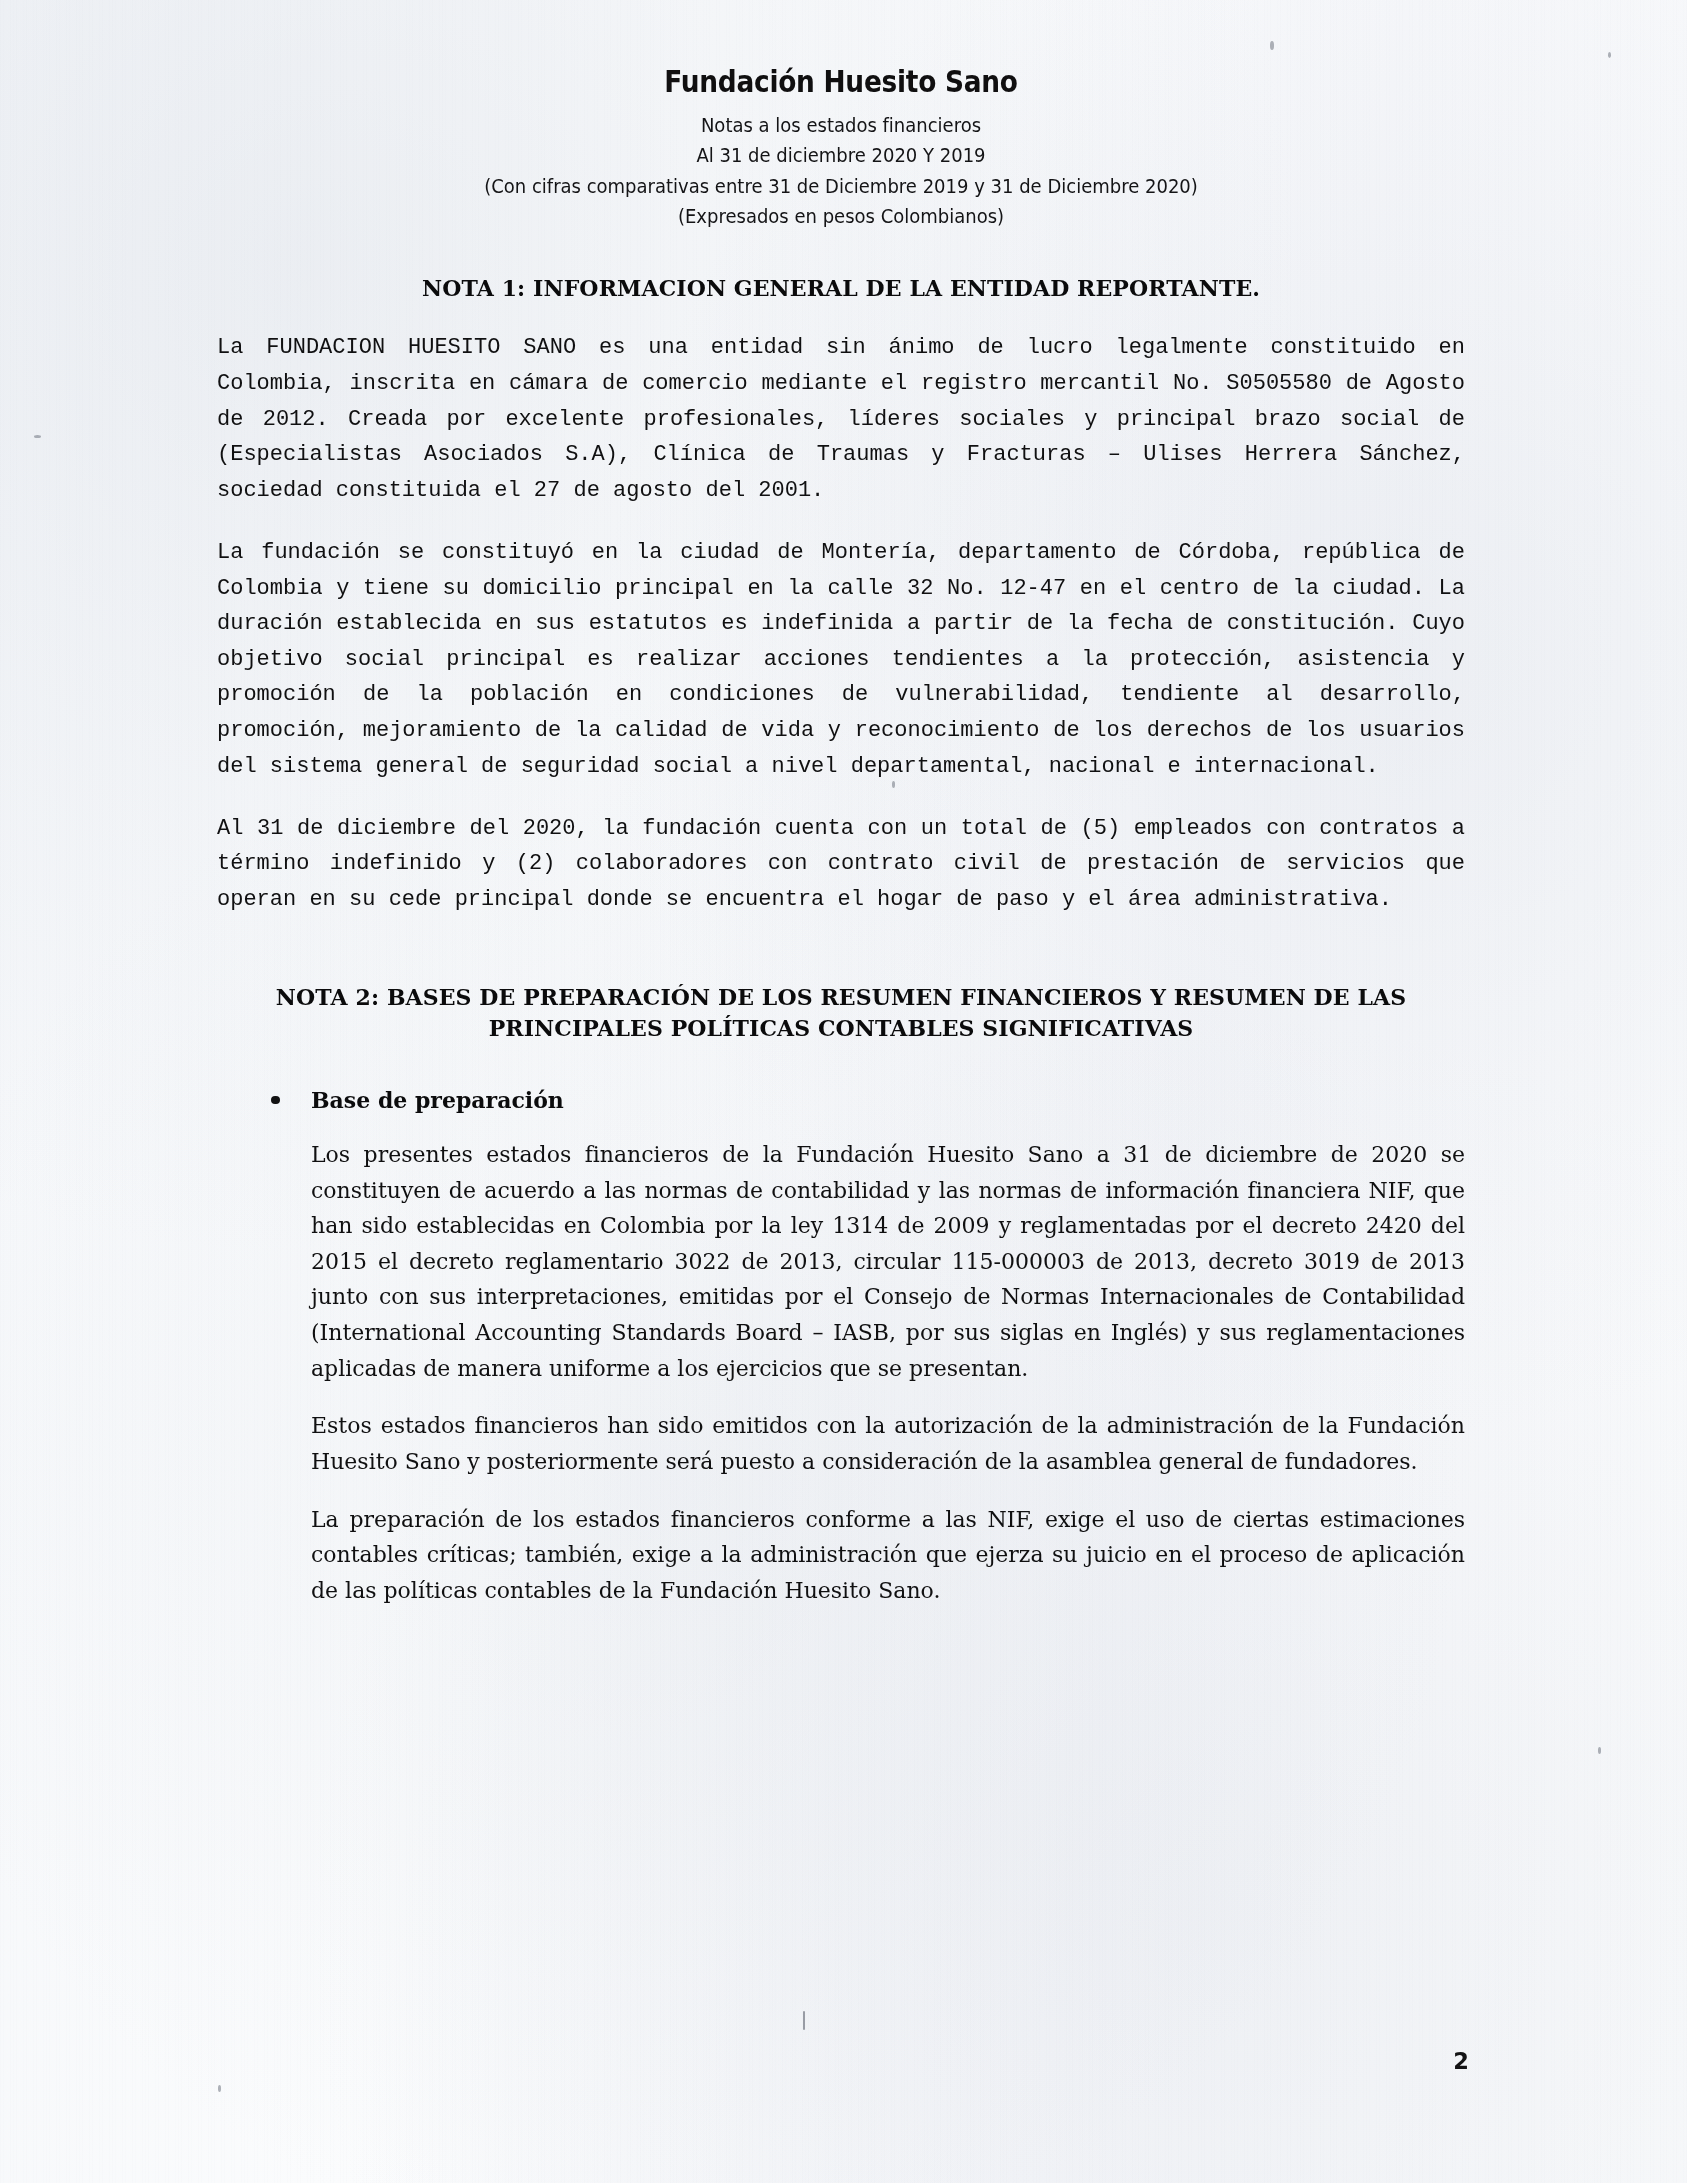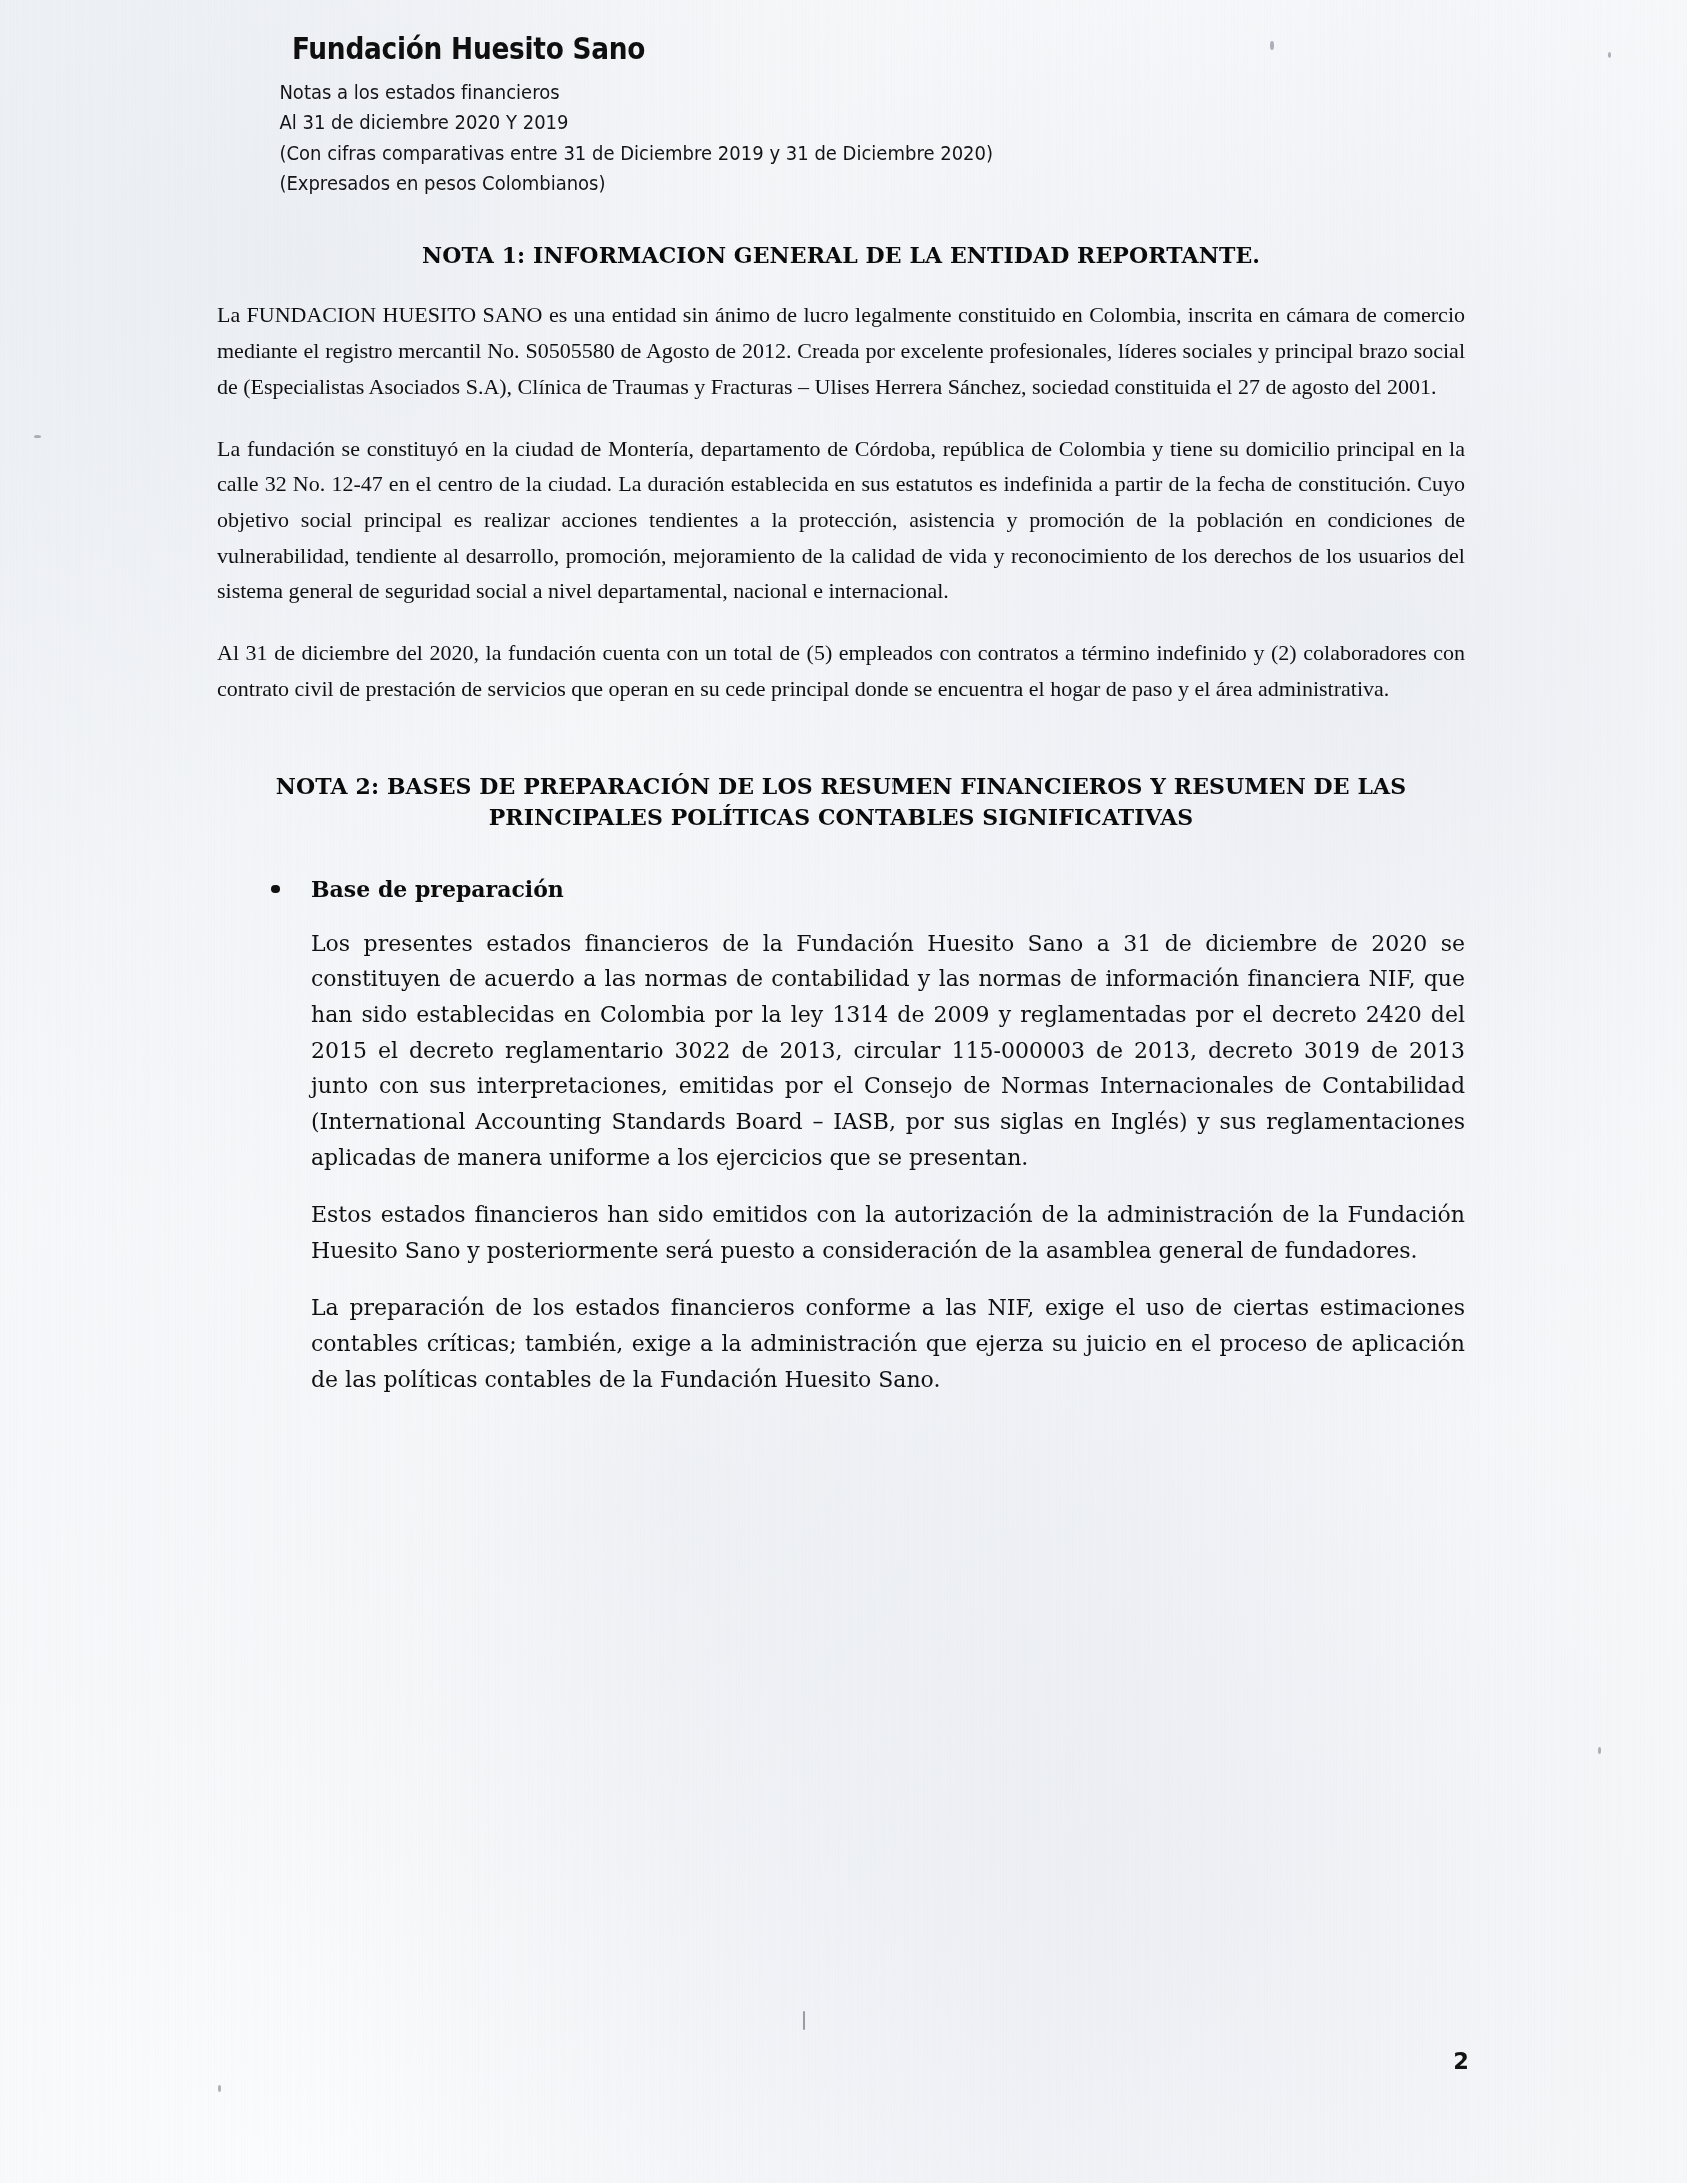--- a/index.html
+++ b/index.html
@@ -41,21 +41,22 @@
 
   .content {
     position: absolute;
     left: 217px;
     top: 0;
     width: 1248px; 
   }
 
   
   .doc-header {
-    padding-top: 31px;
+    padding-top: 64px;
+    text-align: center;
   }
   .doc-title {
     font-family: "DejaVu Sans", sans-serif;
     font-weight: 700;
     font-size: 30px;
     letter-spacing: -0.3px;
     color: #100f10;
     line-height: 1.18;
     transform: scaleX(0.88);
     transform-origin: center;
@@ -80,21 +81,21 @@
     color: #0b0b0c;
     line-height: 1.42;
     letter-spacing: 0.1px;
     text-align: center;
   }
   .note-heading.nota1 { margin-top: 41px; }
   .note-heading.nota2 { margin-top: 64px; }
 
   
   .para {
-    font-family: Liberation Serif, serif;
+    font-family: Liberation Mono, monospace;
     font-size: 22px;
     color: #101011;
     line-height: 1.62;
     text-align: justify;
     text-justify: inter-word;
     margin-top: 26.5px;
     -webkit-hyphens: none;
     hyphens: none;
   }
 

